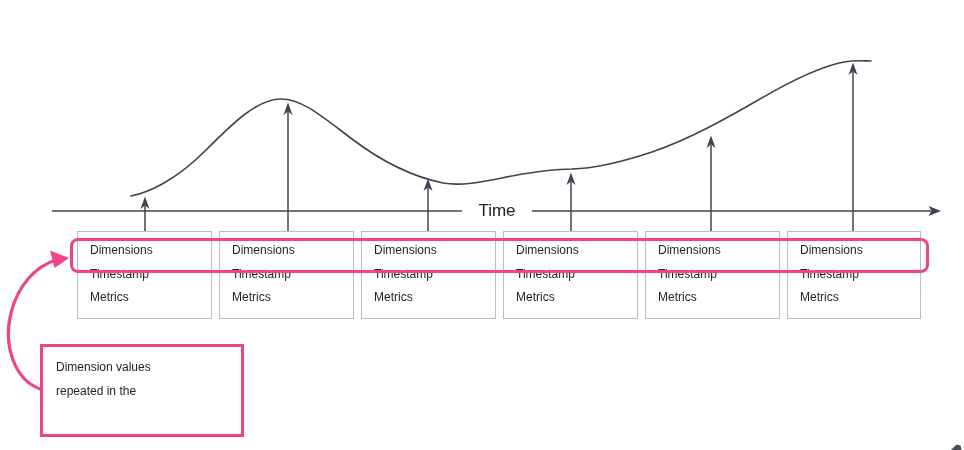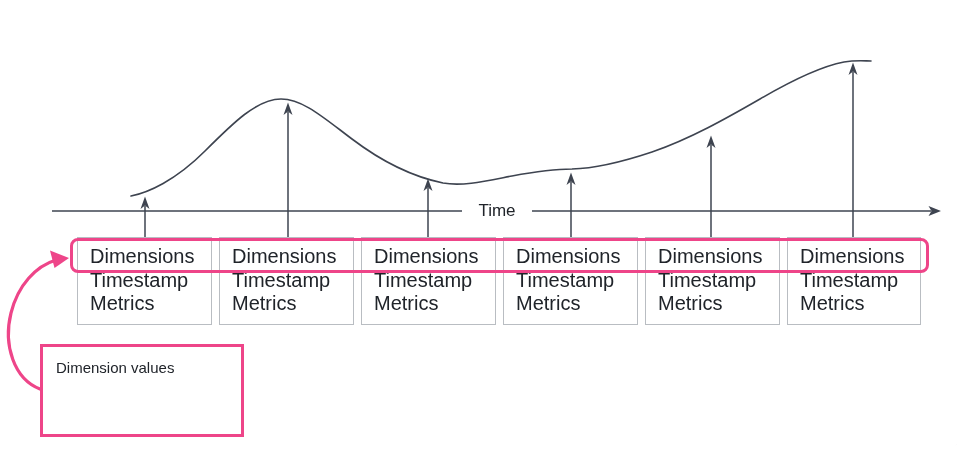--- a/index.html
+++ b/index.html
@@ -4,47 +4,46 @@
 <style>
   html, body { margin: 0; padding: 0; background: #ffffff; }
   #canvas {
     position: relative;
     width: 964px;
     height: 450px;
     background: #ffffff;
     overflow: hidden;
     font-family: "Liberation Sans", "DejaVu Sans", sans-serif;
     color: #20242a;
-    border-radius: 23px;
   }
   svg { position: absolute; left: 0; top: 0; pointer-events: none; }
   .layer-lines { z-index: 1; }
   .layer-pink  { z-index: 5; }
 
   .time-label {
     position: absolute;
     left: 462px; top: 201px; width: 70px;
     text-align: center;
     font-size: 17px;
     color: #20242a;
     z-index: 2;
     background: #ffffff;
   }
 
   .record-box {
     position: absolute;
-    top: 237px;
+    top: 231px;
     width: 135px;
     height: 88px;
     box-sizing: border-box;
     background: #ffffff;
     border: 1px solid #b9bdc2;
     z-index: 2;
     padding: 7px 8px 0 12px;
-    font-size: 20px;
+    font-size: 12px;
     line-height: 23.5px;
     white-space: nowrap;
   }
   .record-box .row { display: block; }
 
   .highlight-band {
     position: absolute;
     left: 70px; top: 238px;
     width: 859px; height: 35px;
     box-sizing: border-box;
@@ -56,21 +55,21 @@
 
   .callout {
     position: absolute;
     left: 40px; top: 344px;
     width: 204px; height: 93px;
     box-sizing: border-box;
     background: #ffffff;
     border: 3px solid #ee4589;
     z-index: 4;
     padding: 9px 10px 0 13px;
-    font-size: 15px;
+    font-size: 12px;
     line-height: 23.5px;
   }
   .callout .row { display: block; }
 </style>
 </head>
 <body>
 
 <div id="canvas">
 
   <svg class="layer-lines" width="964" height="450" viewBox="0 0 964 450">
@@ -147,20 +146,21 @@
   <div class="record-box" style="left:787px;width:134px">
     <span class="row">Dimensions</span>
     <span class="row">Timestamp</span>
     <span class="row">Metrics</span>
   </div>
 
   <div class="highlight-band"></div>
 
   <div class="callout">
     <span class="row">Dimension values</span>
+    <span class="row">repeated in the</span>
   </div>
 
   <svg class="layer-pink" width="964" height="450" viewBox="0 0 964 450">
     <path d="M 40 389
              C 14 379, 3 345, 11 313
              C 18 285, 36 266, 56 260" fill="none" stroke="#ee4589" stroke-width="3.2" stroke-linecap="round"></path>
     <path d="M 69 258 L 50 250.5 L 54.5 268 Z" fill="#ee4589"></path>
     <path d="M 951 450 L 956.5 444.5 L 960.5 445.5 L 961.5 450 Z" fill="#4a4e57"></path>
   </svg>
 

